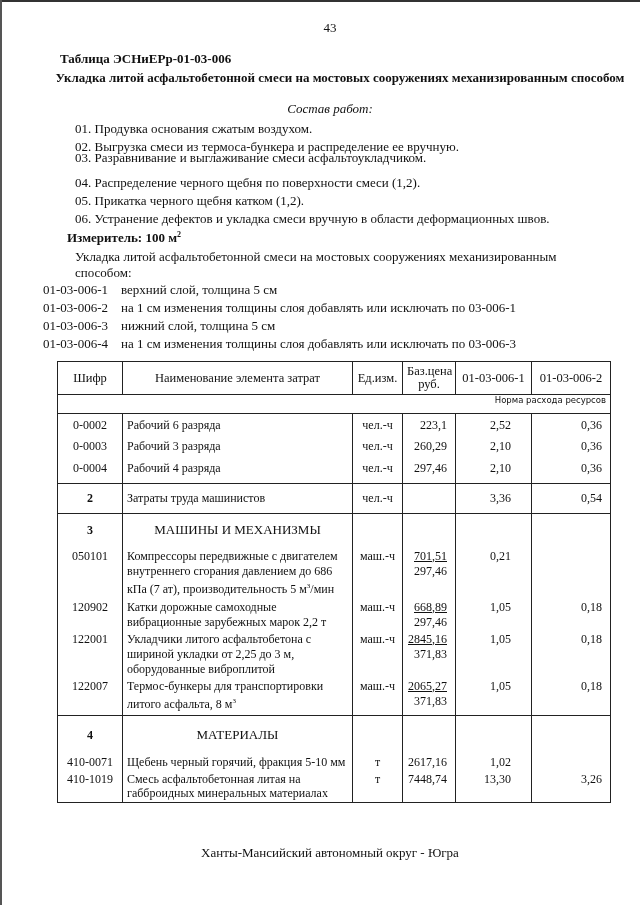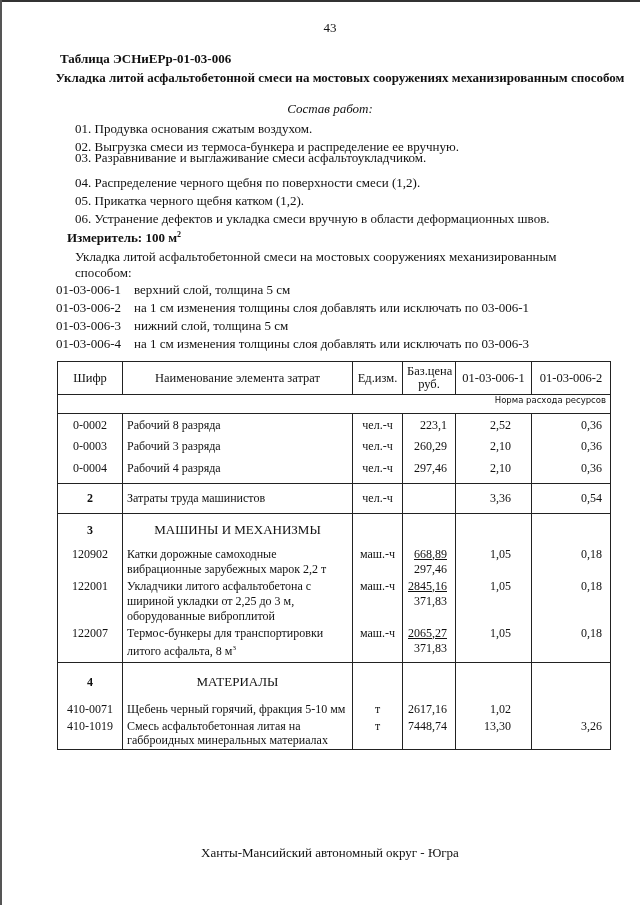--- a/index.html
+++ b/index.html
@@ -11,21 +11,21 @@
   .frame-left { position: absolute; left: 0; top: 0; width: 2px; height: 905px; background: #555; }
   .abs { position: absolute; white-space: nowrap; }
   .page-num { left: 0; width: 660px; text-align: center; top: 20px; font-size: 13px; }
   .tbl-title { left: 60px; top: 51px; font-weight: bold; font-size: 13px; }
   .main-title { left: 40px; width: 600px; text-align: center; top: 70px; font-weight: bold; font-size: 13px; line-height: 16px; white-space: normal; }
   .subtitle { left: 0; width: 660px; text-align: center; top: 101px; font-style: italic; font-size: 13px; }
   .work-item { left: 75px; font-size: 13px; }
   .measure { left: 67px; top: 230px; font-weight: bold; font-size: 13px; }
   .measure sup { font-size: 8px; }
   .desc { left: 75px; top: 249px; font-size: 13px; line-height: 16px; white-space: normal; width: 520px; }
-  .var-row { left: 56px; font-size: 13px; }
+  .var-row { left: 43px; font-size: 13px; }
   .var-code { display: inline-block; width: 78px; }
 
   table.res {
     position: absolute; left: 57px; top: 361px; width: 553px;
     border-collapse: collapse; font-size: 12px; table-layout: fixed;
   }
   table.res td, table.res th { border-left: 1px solid #222; border-right: 1px solid #222; padding: 0 4px; vertical-align: top; font-weight: normal; }
   table.res thead th { border-top: 1px solid #222; border-bottom: 1px solid #222; height: 32px; vertical-align: middle; text-align: center; font-size: 12.5px; line-height: 13px; }
   .norm-row td { border-bottom: 1px solid #222; height: 18px; font-family: "DejaVu Sans", sans-serif; font-size: 8.5px; text-align: right; vertical-align: middle; padding-right: 10px; }
   .c-code { text-align: center; }
@@ -84,21 +84,21 @@
       <th>01-03-006-2</th>
     </tr>
   </thead>
   <tbody>
     <tr class="norm-row">
       <td colspan="6">Норма расхода ресурсов</td>
     </tr>
 
     <tr style="height:22px">
       <td class="c-code" style="padding-top:4px">0-0002</td>
-      <td style="padding-top:4px">Рабочий 8 разряда</td>
+      <td style="padding-top:4px">Рабочий 6 разряда</td>
       <td class="c-unit" style="padding-top:4px">чел.-ч</td>
       <td class="c-num" style="padding-top:4px">223,1</td>
       <td class="c-num1" style="padding-top:4px">2,52</td>
       <td class="c-num" style="padding-top:4px">0,36</td>
     </tr>
     <tr style="height:22px">
       <td class="c-code" style="padding-top:3px">0-0003</td>
       <td style="padding-top:3px">Рабочий 3 разряда</td>
       <td class="c-unit" style="padding-top:3px">чел.-ч</td>
       <td class="c-num" style="padding-top:3px">260,29</td>
@@ -125,20 +125,28 @@
 
     <tr class="sep" style="height:30px">
       <td class="c-code bold" style="padding-top:9px">3</td>
       <td class="section-name" style="padding-top:8px">МАШИНЫ И МЕХАНИЗМЫ</td>
       <td></td>
       <td></td>
       <td></td>
       <td></td>
     </tr>
 
+    <tr>
+      <td class="c-code" style="padding-top:5px">050101</td>
+      <td style="padding-top:5px; line-height:15px; white-space:normal">Компрессоры передвижные с двигателем внутреннего сгорания давлением до 686 кПа (7 ат), производительность 5 м<sup style="font-size:7px">3</sup>/мин</td>
+      <td class="c-unit" style="padding-top:5px">маш.-ч</td>
+      <td class="c-num" style="padding-top:5px; line-height:15px"><span class="u">701,51</span><br><span>297,46</span></td>
+      <td class="c-num1" style="padding-top:5px">0,21</td>
+      <td class="c-num" style="padding-top:5px"></td>
+    </tr>
     <tr>
       <td class="c-code" style="padding-top:3px">120902</td>
       <td style="padding-top:3px; line-height:15px; white-space:normal">Катки дорожные самоходные вибрационные зарубежных марок 2,2 т</td>
       <td class="c-unit" style="padding-top:3px">маш.-ч</td>
       <td class="c-num" style="padding-top:3px; line-height:15px"><span class="u">668,89</span><br><span>297,46</span></td>
       <td class="c-num1" style="padding-top:3px">1,05</td>
       <td class="c-num" style="padding-top:3px">0,18</td>
     </tr>
     <tr>
       <td class="c-code" style="padding-top:2px">122001</td>

